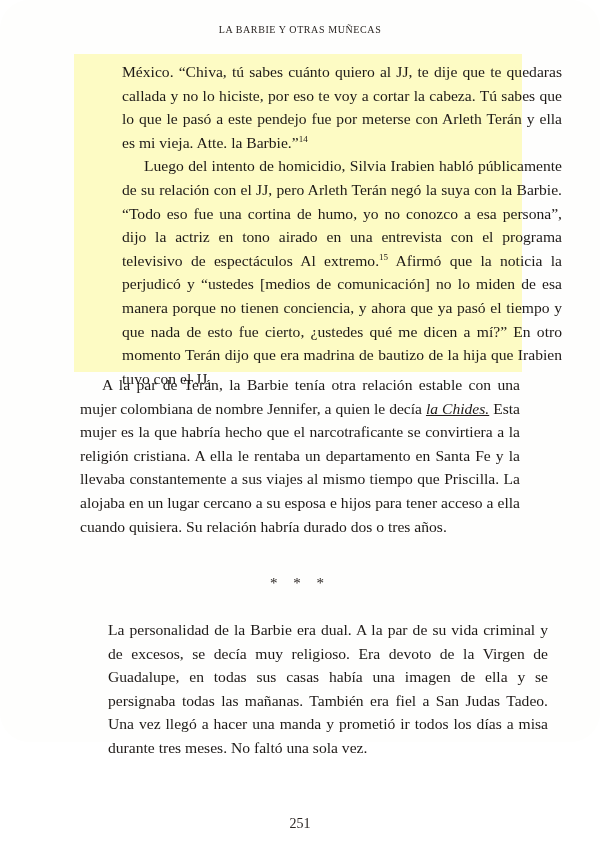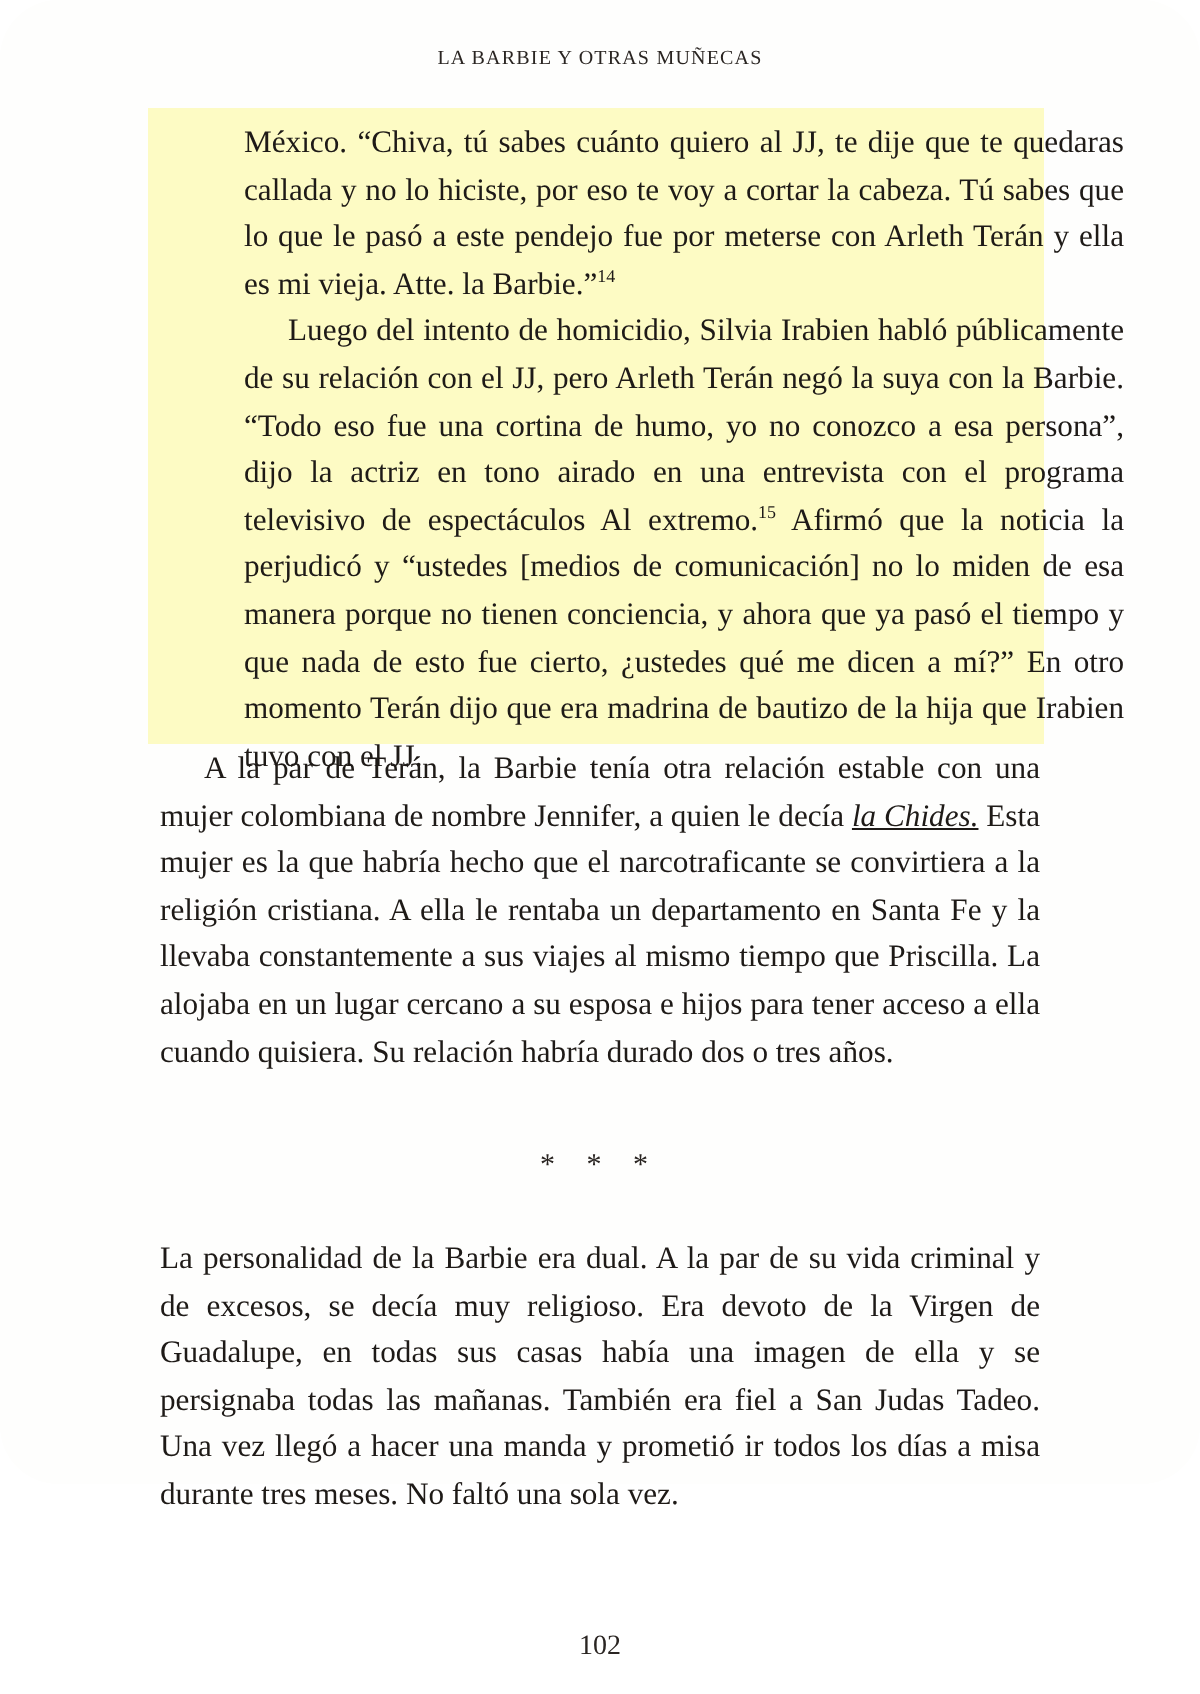--- a/index.html
+++ b/index.html
@@ -49,21 +49,21 @@
       text-align-last: left;
     }
     .text-block p {
       margin: 0;
     }
     .text-block p.indent {
       text-indent: 22px;
     }
     .tb1 { top: 60px; margin-left: 42px; }
     .tb2 { top: 373px; }
-    .tb3 { top: 618px; }
+    .tb3 { top: 618px; margin-left: 28px; }
     .separator {
       position: absolute;
       top: 575px;
       left: 0; width: 600px;
       text-align: center;
       font-size: 15px;
       letter-spacing: 6px;
       color: #2a2522;
     }
     .folio {
@@ -106,15 +106,15 @@
   </div>
 
   <div class="separator">* * *</div>
 
   <div class="text-block tb3">
     <p>
       <span>La personalidad de la Barbie era dual. A la par de su vida criminal y de excesos, se decía muy religioso. Era devoto de la Virgen de Guadalupe, en todas sus casas había una imagen de ella y se persignaba todas las mañanas. También era fiel a San Judas Tadeo. Una vez llegó a hacer una manda y prometió ir todos los días a misa durante tres meses. No faltó una sola vez.</span>
     </p>
   </div>
 
-  <div class="folio">102</div>
+  <div class="folio">251</div>
 
 </div>
 
 </body></html>

